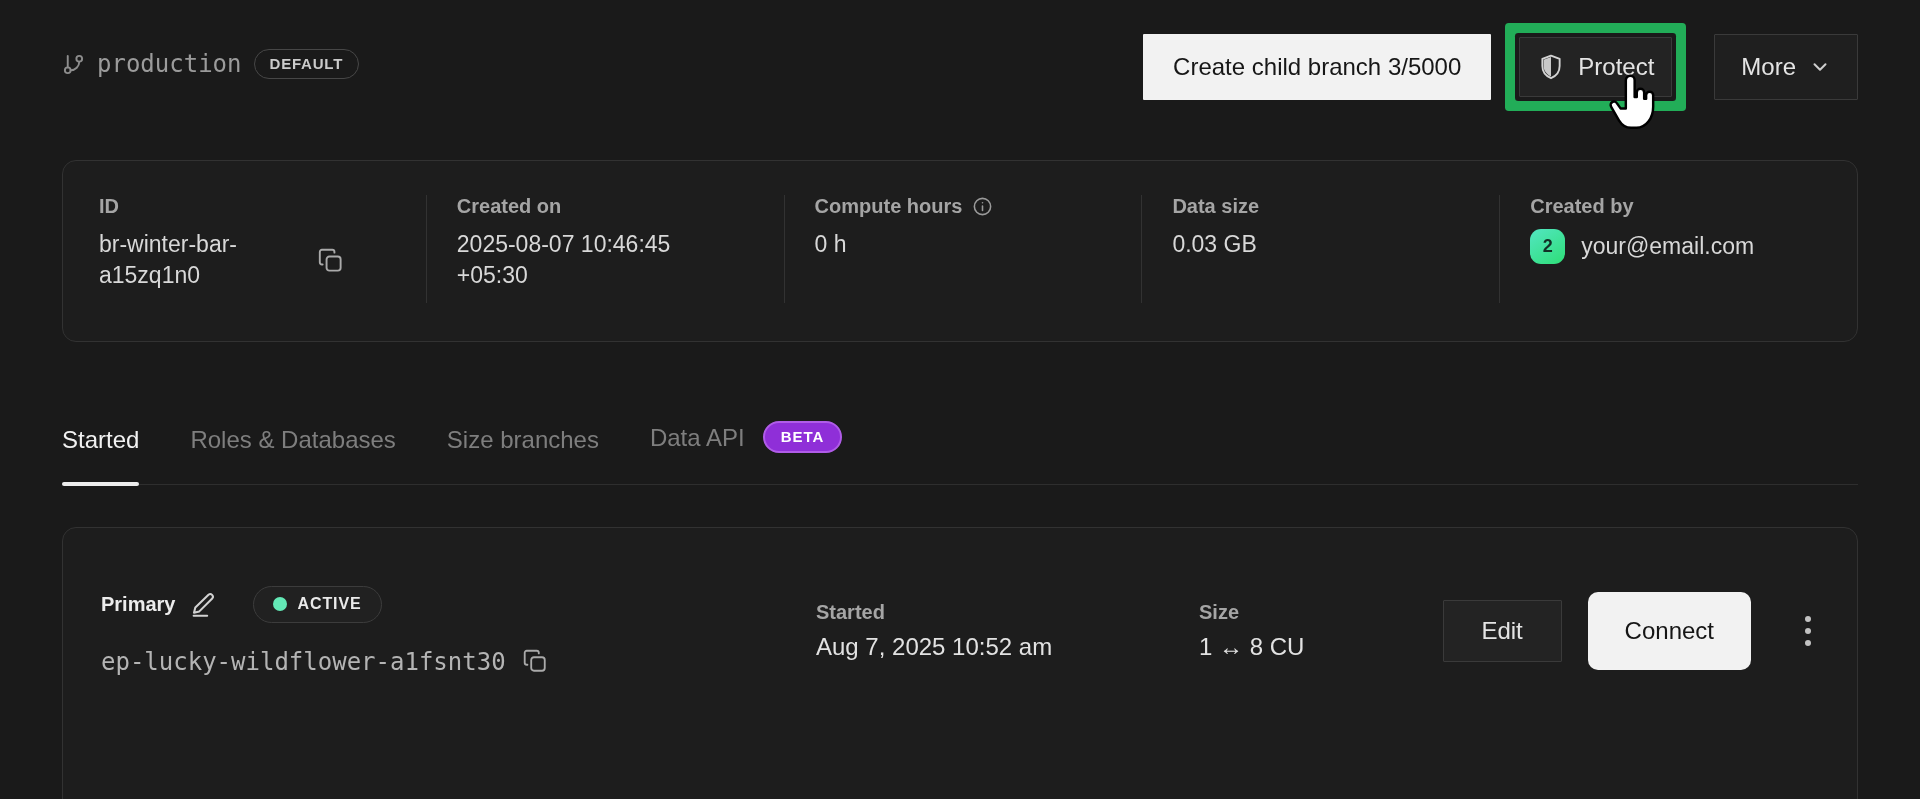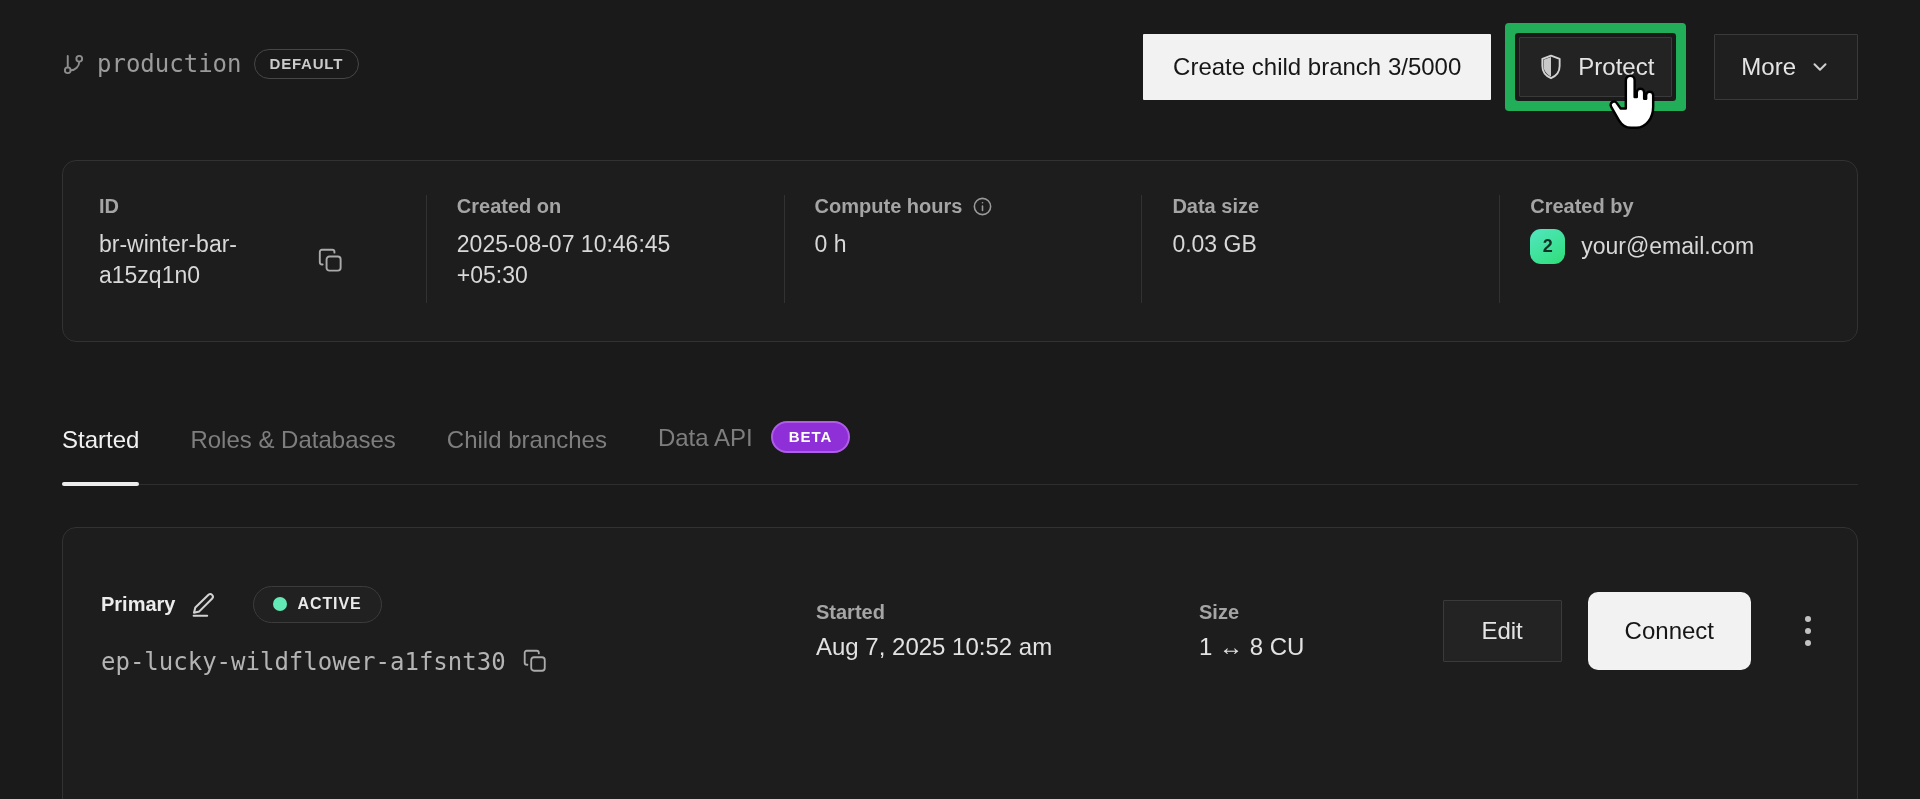--- a/index.html
+++ b/index.html
@@ -197,21 +197,21 @@
   </section>
 
   <nav class="tabs">
     <div class="tab active">
       <span>Started</span>
     </div>
     <div class="tab">
       <span>Roles &amp; Databases</span>
     </div>
     <div class="tab">
-      <span>Child branches</span>
+      <span>Size branches</span>
     </div>
     <div class="tab">
       <span>Data API</span>
       <span class="beta-badge">BETA</span>
     </div>
   </nav>
 
   <section class="compute-card">
     <div class="compute-row">
 

